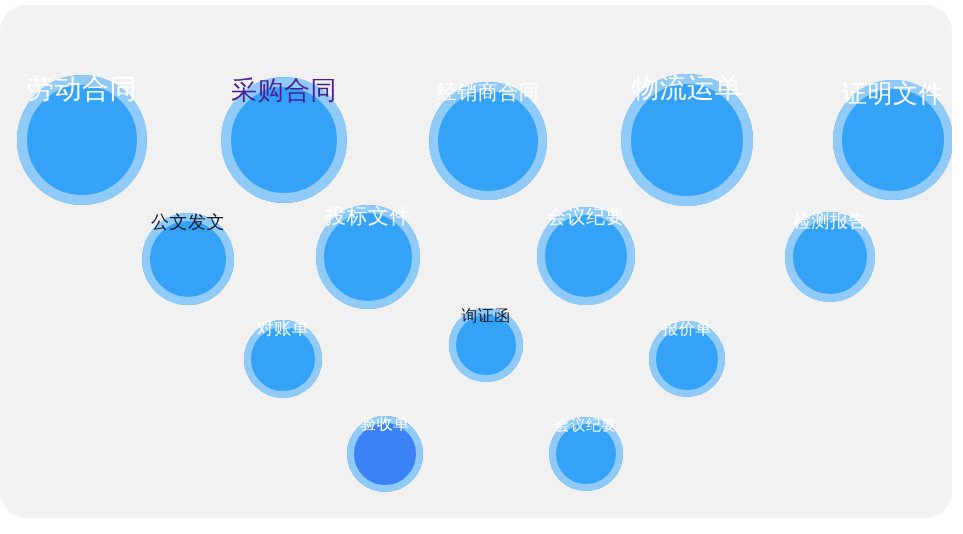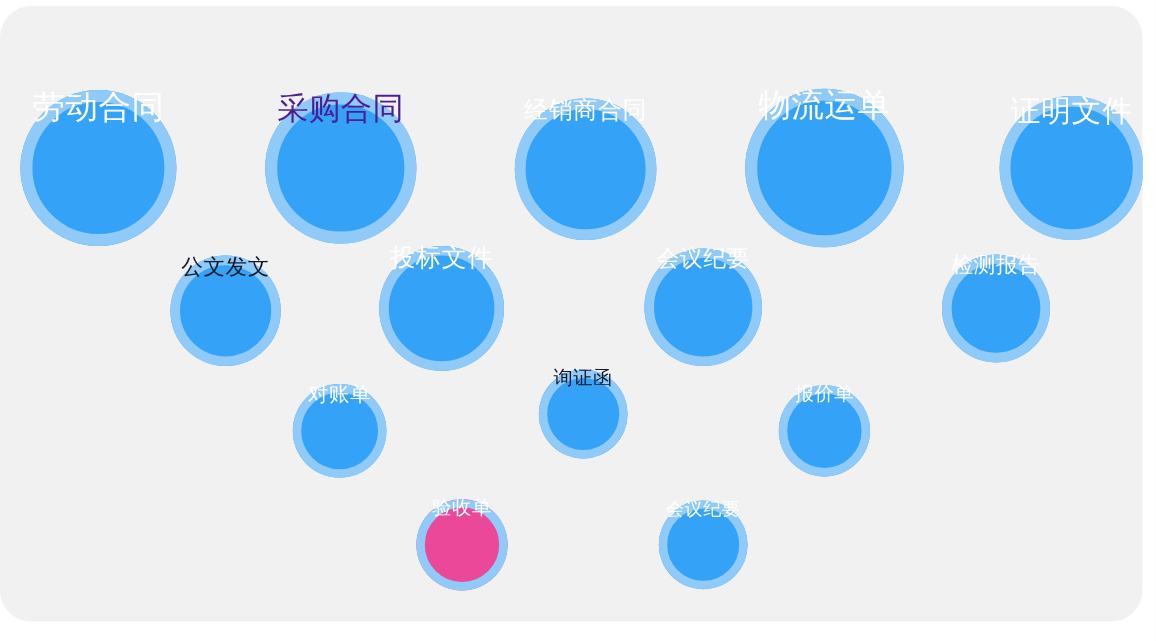--- a/index.html
+++ b/index.html
@@ -107,21 +107,21 @@
         <span class="label">对账单</span>
       </div>
       <div class="bubble" style="left: 449px; top: 303px; width: 74px; height: 74px; background: rgb(52, 162, 247); color: #0f172a; font-size: 16px;">
         <span class="ring" style="border-width: 7px; border-color: rgb(143, 202, 248);"></span>
         <span class="label">询证函</span>
       </div>
       <div class="bubble" style="left: 649px; top: 316px; width: 76px; height: 76px; background: rgb(52, 162, 247); color: rgb(255, 255, 255); font-size: 16px;">
         <span class="ring" style="border-width: 7px; border-color: rgb(143, 202, 248);"></span>
         <span class="label">报价单</span>
       </div>
-      <div class="bubble" style="left: 347px; top: 411px; width: 76px; height: 76px; background: #ec4899; color: rgb(255, 255, 255); font-size: 16px;">
+      <div class="bubble" style="left: 347px; top: 411px; width: 76px; height: 76px; background: #3b82f6; color: rgb(255, 255, 255); font-size: 16px;">
         <span class="ring" style="border-width: 7px; border-color: rgb(143, 202, 248);"></span>
         <span class="label">验收单</span>
       </div>
       <div class="bubble" style="left: 549px; top: 412px; width: 74px; height: 74px; background: rgb(52, 162, 247); color: rgb(255, 255, 255); font-size: 15px;">
         <span class="ring" style="border-width: 7px; border-color: rgb(143, 202, 248);"></span>
         <span class="label">会议纪要</span>
       </div>
     </div>
 </div>
 

